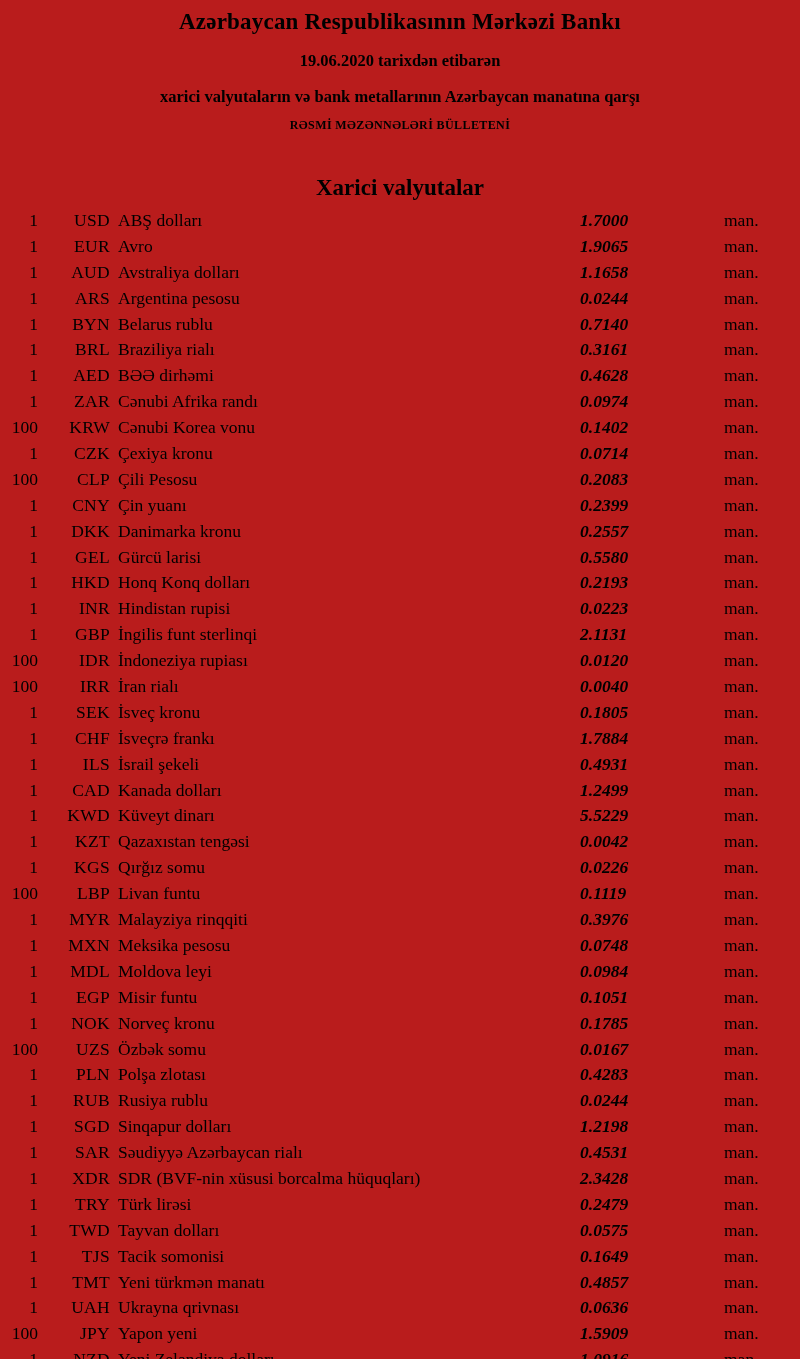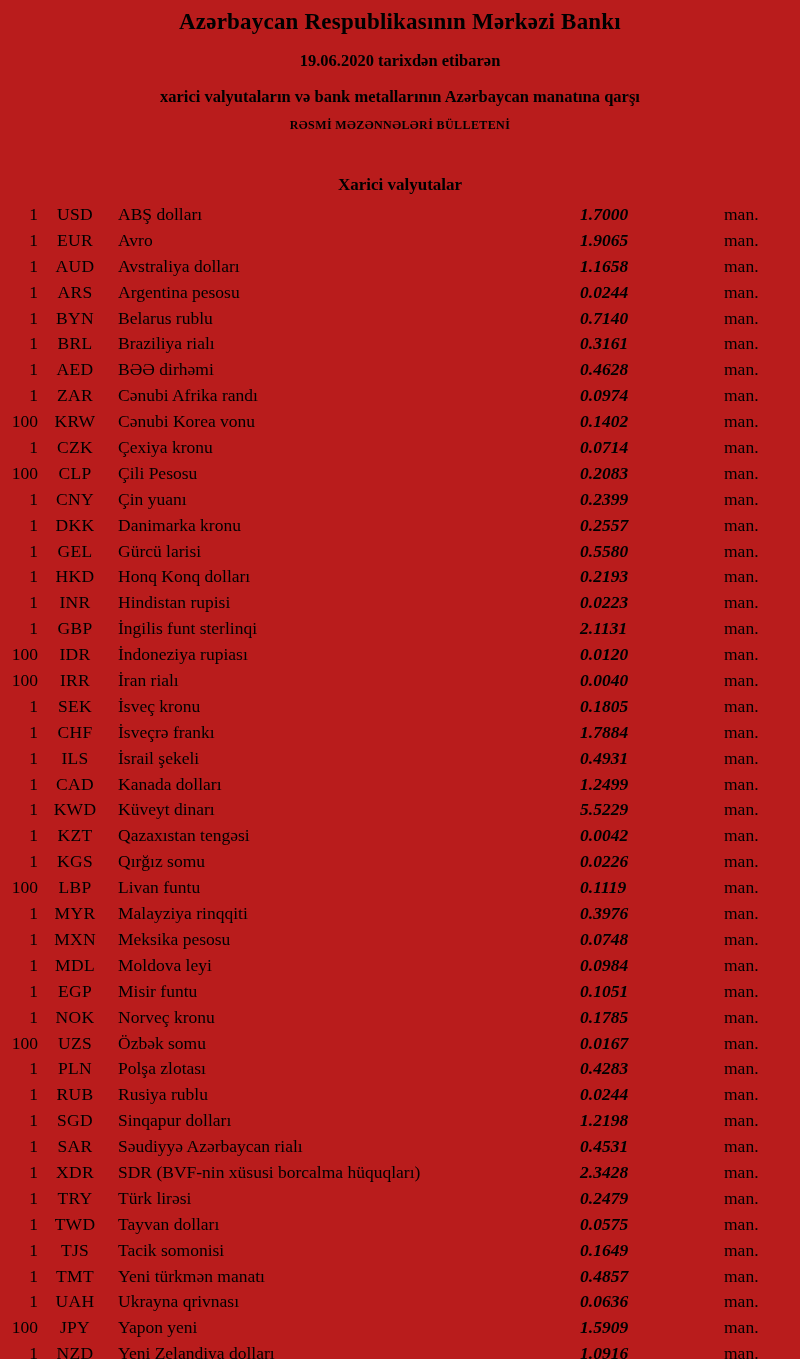--- a/index.html
+++ b/index.html
@@ -32,21 +32,21 @@
     margin: 16px 0 11px 0;
   }
   .bulletin-line {
     font-size: 12px;
     font-weight: bold;
     margin: 0;
     letter-spacing: 0.4px;
   }
   .section-title {
     text-align: center;
-    font-size: 17px;
+    font-size: 23px;
     font-weight: bold;
     margin: 42px 0 7px 0;
   }
   .table {
     width: 100%;
   }
   .row {
     display: grid;
     grid-template-columns: 34px 70px 1fr 130px 62px;
     align-items: baseline;
@@ -55,21 +55,21 @@
     line-height: 25.9px;
     padding-left: 6px;
     padding-right: 28px;
     box-sizing: border-box;
   }
   .qty {
     text-align: right;
     padding-right: 2px;
   }
   .code {
-    text-align: center;
+    text-align: right;
     letter-spacing: 0.3px;
   }
   .name {
     padding-left: 8px;
     white-space: nowrap;
     overflow: hidden;
   }
   .rate {
     text-align: left;
     font-weight: bold;

